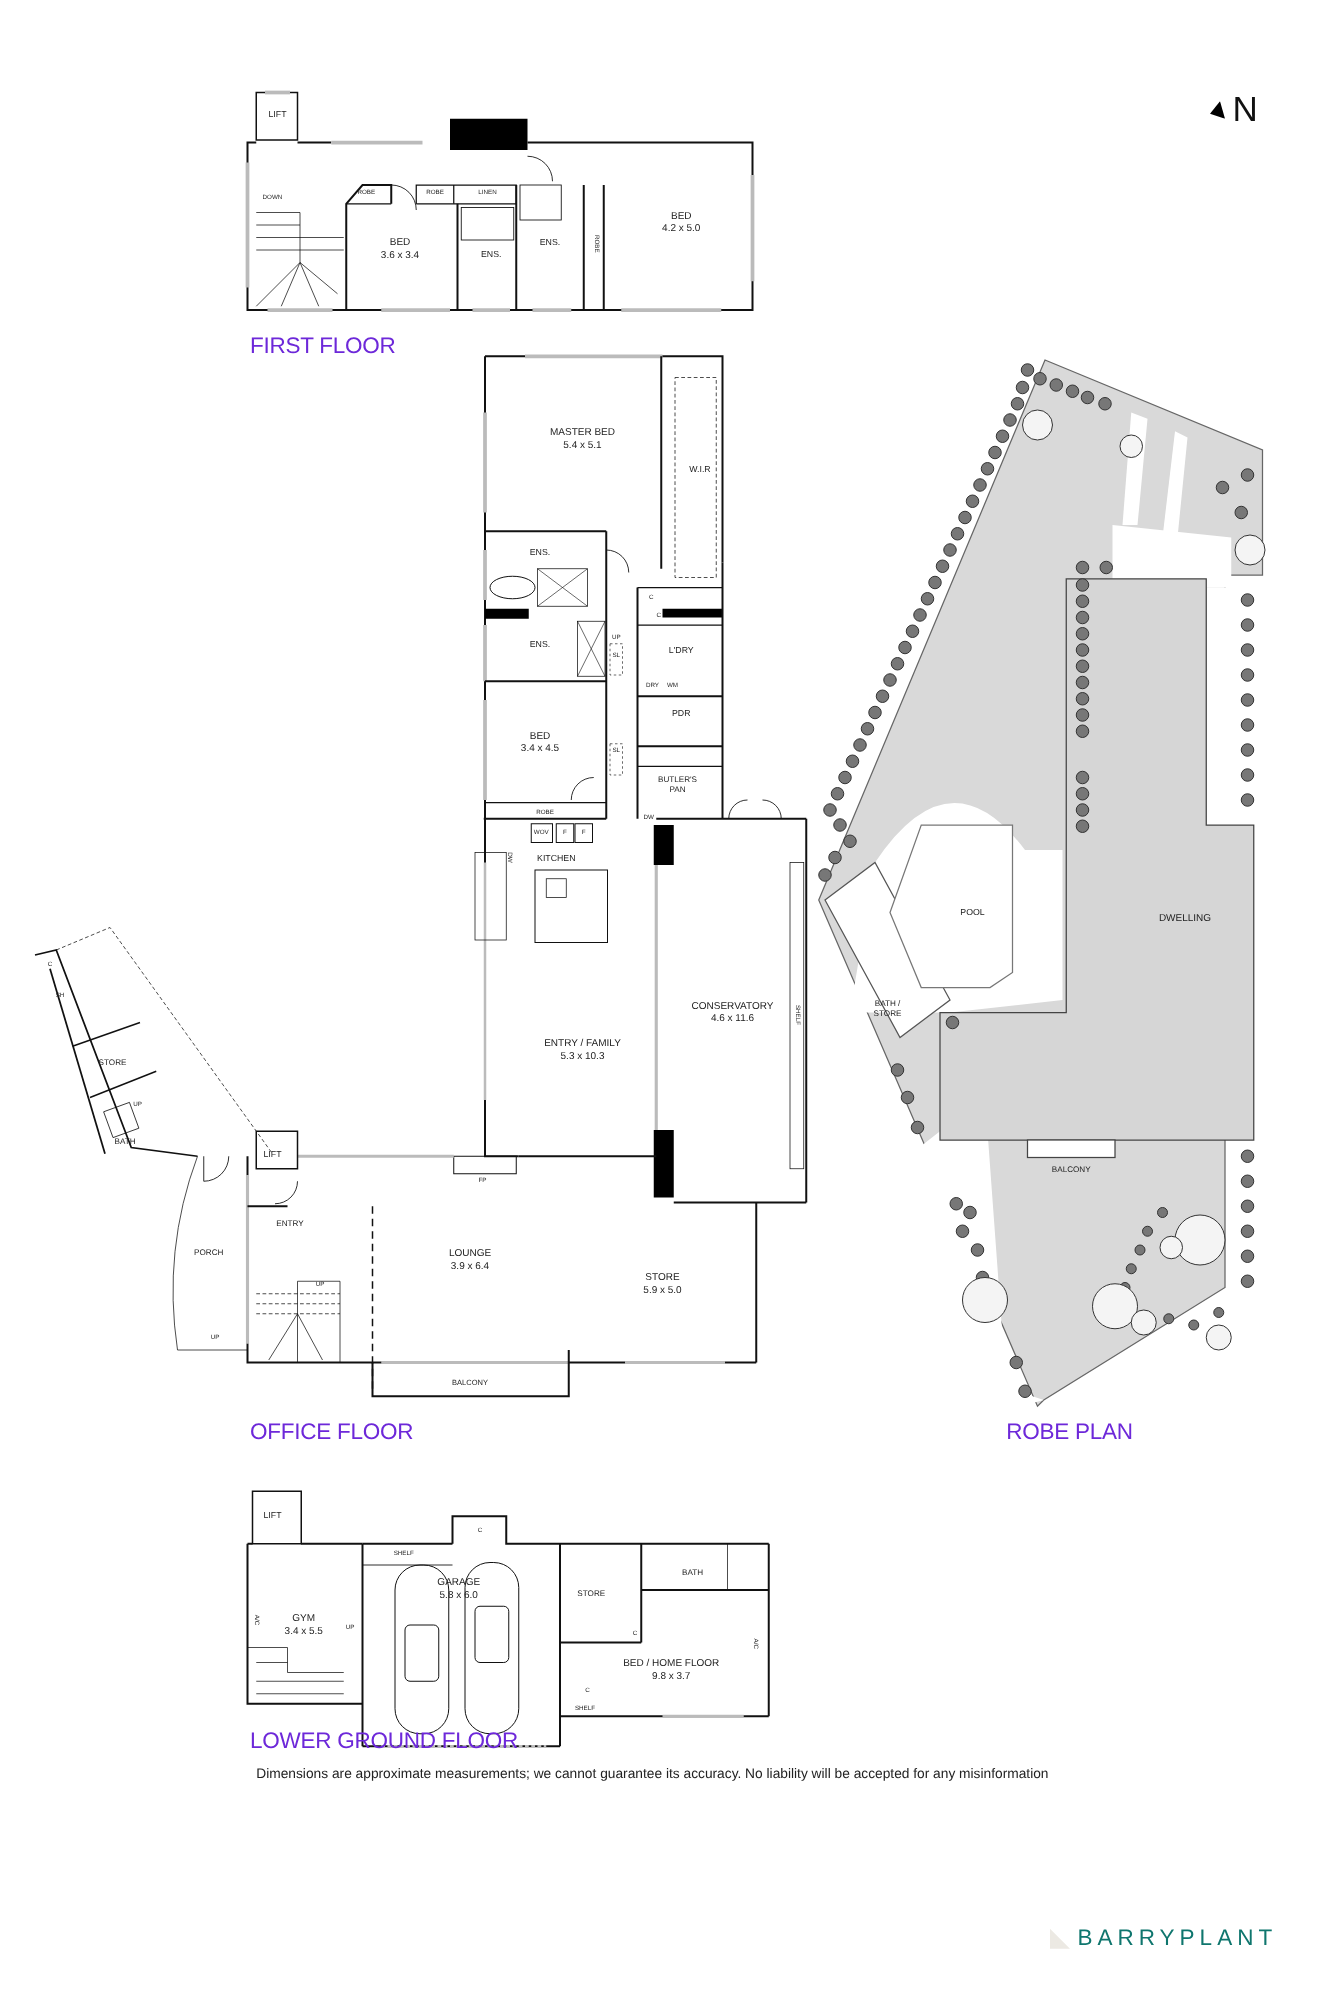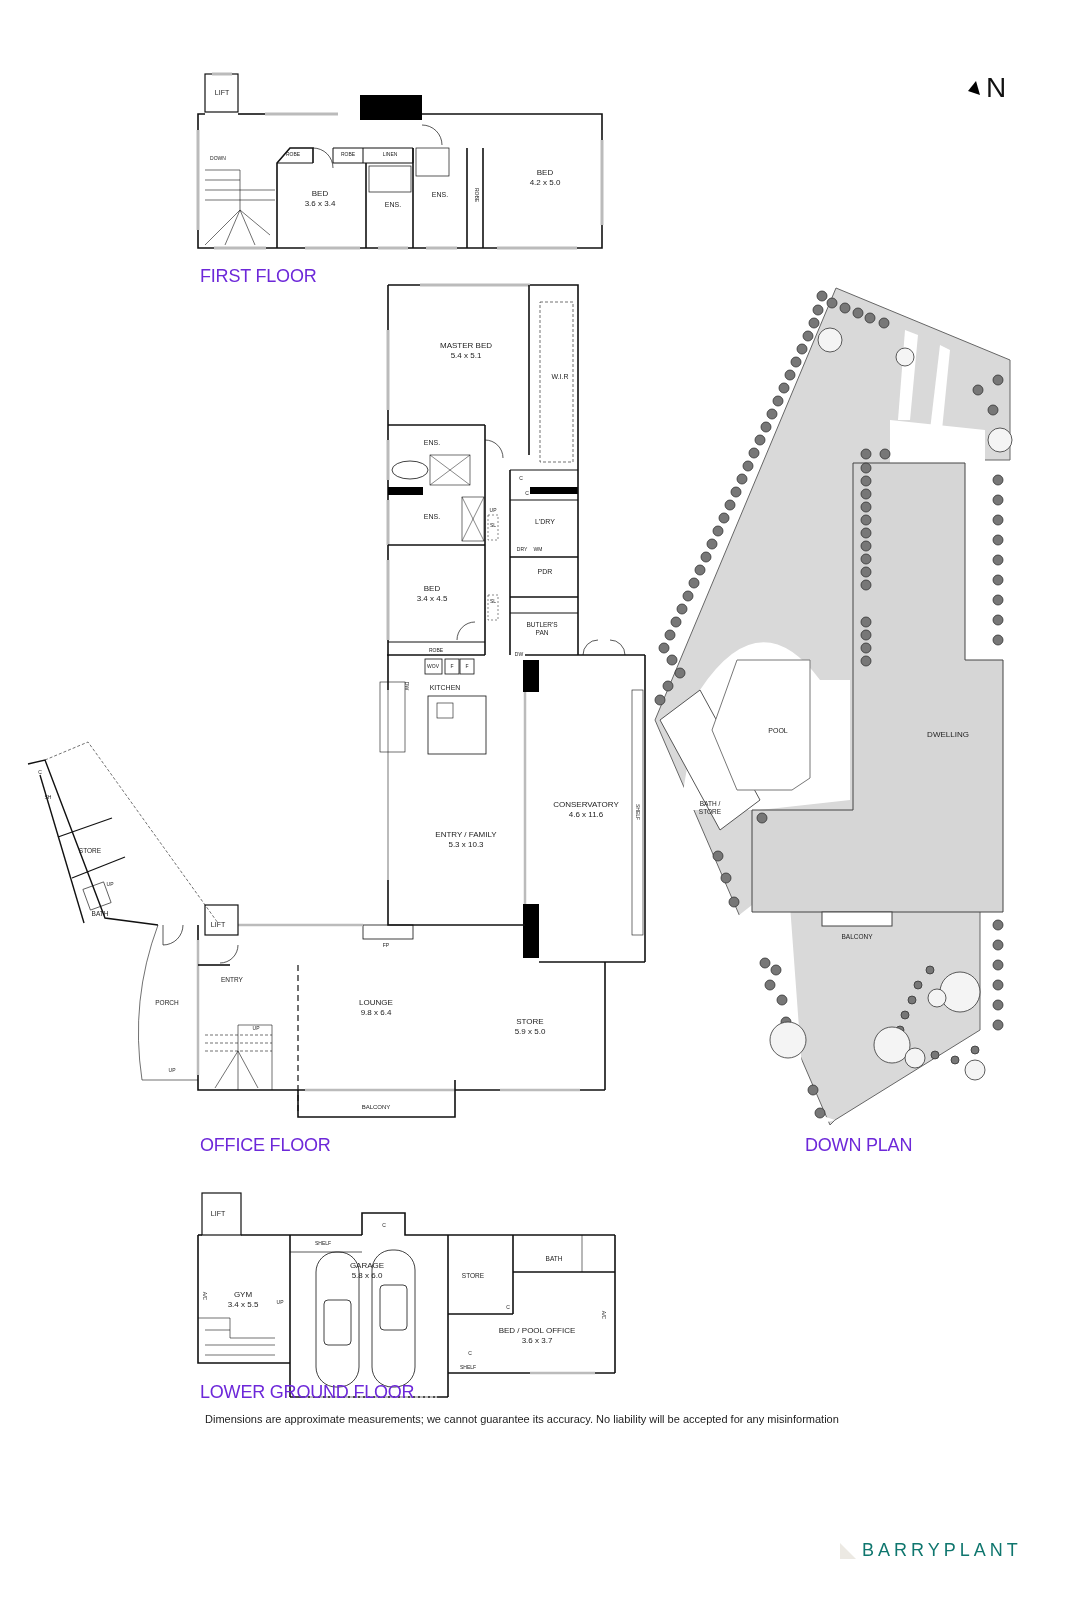--- a/index.html
+++ b/index.html
@@ -366,21 +366,21 @@
 <div class="lbl sm" style="left:493px;top:601px">SL</div>
 <div class="lbl" style="left:445px;top:688px;font-size:7px">KITCHEN</div>
 <div class="lbl sm" style="left:433px;top:666px">WOV</div>
 <div class="lbl sm" style="left:452px;top:666px">F</div>
 <div class="lbl sm" style="left:467px;top:666px">F</div>
 <div class="lbl sm rot" style="left:407px;top:686px">DW</div>
 <div class="lbl" style="left:466px;top:840px"><span>ENTRY / FAMILY</span><br><span>5.3 x 10.3</span></div>
 <div class="lbl" style="left:586px;top:810px"><span>CONSERVATORY</span><br><span>4.6 x 11.6</span></div>
 <div class="lbl sm rot" style="left:638px;top:812px">SHELF</div>
 <div class="lbl sm" style="left:386px;top:945px">FP</div>
-<div class="lbl" style="left:376px;top:1008px"><span>LOUNGE</span><br><span>9.8 x 6.4</span></div>
+<div class="lbl" style="left:376px;top:1008px"><span>LOUNGE</span><br><span>3.9 x 6.4</span></div>
 <div class="lbl" style="left:530px;top:1027px"><span>STORE</span><br><span>5.9 x 5.0</span></div>
 <div class="lbl sm" style="left:376px;top:1108px;font-size:6px">BALCONY</div>
 <div class="lbl" style="left:218px;top:925px;font-size:7px">LIFT</div>
 <div class="lbl" style="left:232px;top:980px;font-size:6.5px">ENTRY</div>
 <div class="lbl sm" style="left:256px;top:1028px">UP</div>
 <div class="lbl" style="left:167px;top:1003px;font-size:6.5px">PORCH</div>
 <div class="lbl sm" style="left:172px;top:1070px">UP</div>
 <div class="lbl" style="left:90px;top:851px;font-size:6.5px">STORE</div>
 <div class="lbl" style="left:100px;top:914px;font-size:6.5px">BATH</div>
 <div class="lbl sm" style="left:110px;top:884px">UP</div>
@@ -391,30 +391,30 @@
 <div class="lbl" style="left:218px;top:1214px;font-size:7px">LIFT</div>
 <div class="lbl" style="left:243px;top:1300px"><span>GYM</span><br><span>3.4 x 5.5</span></div>
 <div class="lbl sm rot" style="left:205px;top:1296px">A/C</div>
 <div class="lbl sm" style="left:280px;top:1302px">UP</div>
 <div class="lbl sm" style="left:323px;top:1243px">SHELF</div>
 <div class="lbl sm" style="left:384px;top:1225px">C</div>
 <div class="lbl" style="left:367px;top:1271px"><span>GARAGE</span><br><span>5.8 x 6.0</span></div>
 <div class="lbl" style="left:473px;top:1276px;font-size:6.5px">STORE</div>
 <div class="lbl sm" style="left:508px;top:1307px">C</div>
 <div class="lbl" style="left:554px;top:1259px;font-size:6.5px">BATH</div>
-<div class="lbl" style="left:537px;top:1336px"><span>BED / POOL OFFICE</span><br><span>3.6 x 3.7</span></div>
+<div class="lbl" style="left:537px;top:1336px"><span>BED / HOME FLOOR</span><br><span>9.8 x 3.7</span></div>
 <div class="lbl sm rot" style="left:604px;top:1315px">A/C</div>
 <div class="lbl sm" style="left:470px;top:1353px">C</div>
 <div class="lbl sm" style="left:468px;top:1367px">SHELF</div>
 <div class="title" style="left:200px;top:1382px">LOWER GROUND FLOOR</div>
 
 <div class="lbl" style="left:778px;top:731px;font-size:7px">POOL</div>
 <div class="lbl" style="left:948px;top:735px;font-size:8px">DWELLING</div>
 <div class="lbl" style="left:710px;top:808px;font-size:6.5px;white-space:normal;width:28px">BATH / STORE</div>
 <div class="lbl" style="left:857px;top:937px;font-size:6.5px">BALCONY</div>
-<div class="title" style="left:805px;top:1135px">DOWN PLAN</div>
+<div class="title" style="left:805px;top:1135px">ROBE PLAN</div>
 
 <div class="disclaimer">Dimensions are approximate measurements; we cannot guarantee its accuracy. No liability will be accepted for any misinformation</div>
 
 <div class="brand">
   <span class="mark"></span>
   <span>BARRYPLANT</span>
 </div>
 
 </body></html>

